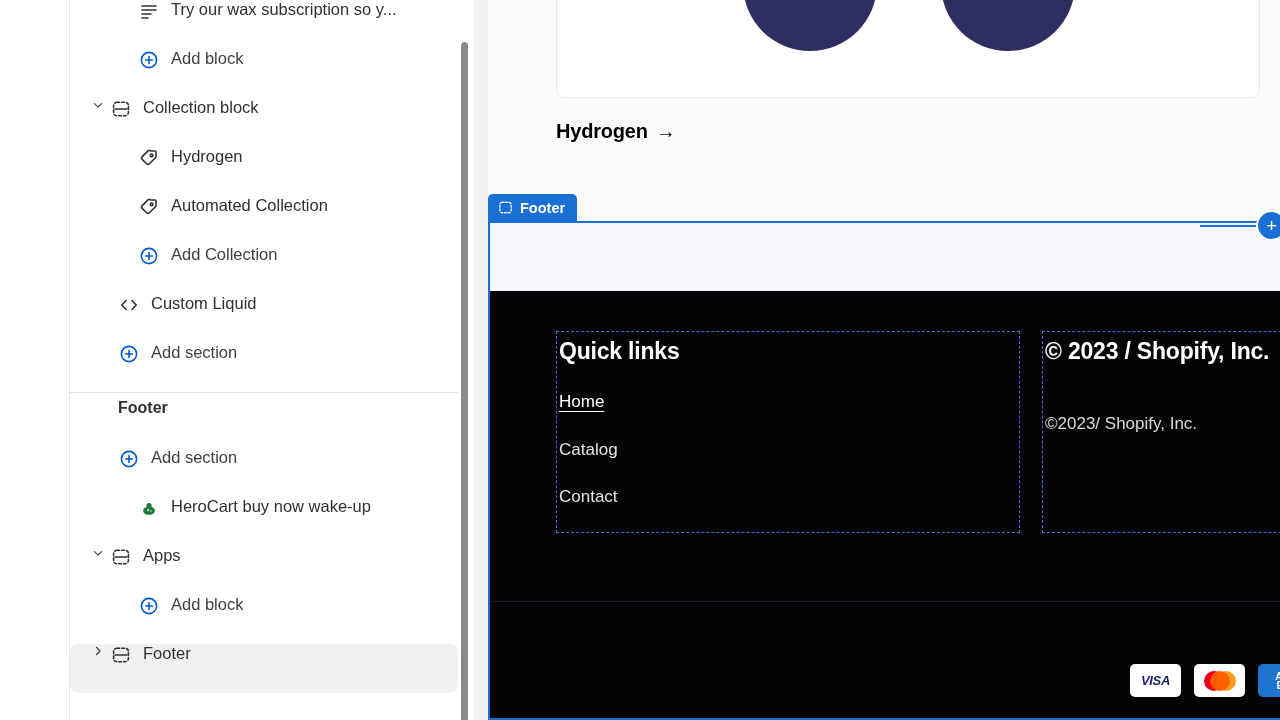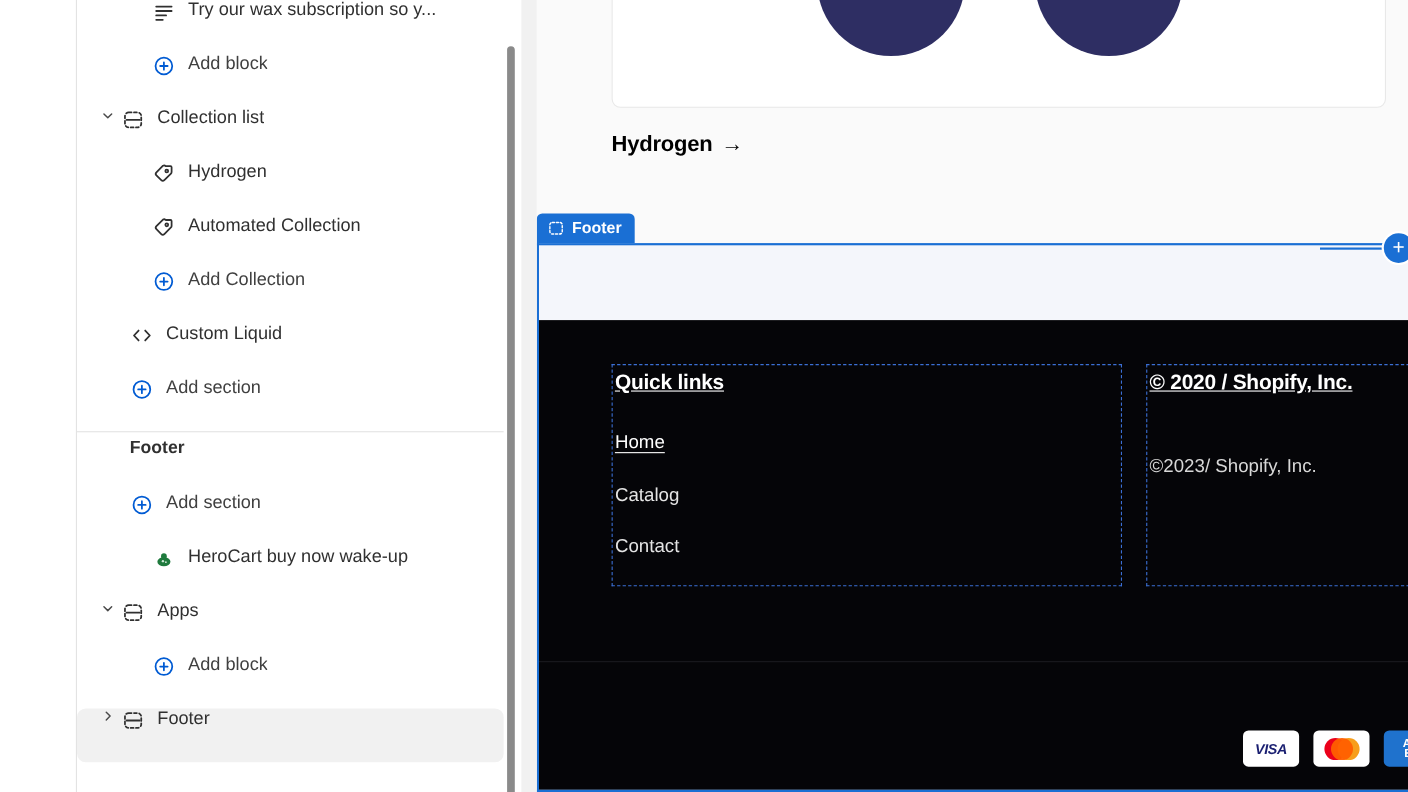--- a/index.html
+++ b/index.html
@@ -119,22 +119,22 @@
 
   
   .fblock {
     position: absolute; border: 1px dashed #3b6fd4;
   }
   .fblock.quick { left: 66px; top: 40px; width: 464px; height: 202px; }
   .fblock.copy  { left: 552px; top: 40px; width: 300px; height: 202px; }
 
   .f-h {
     position: absolute; left: 2px; top: 6px;
-    color: #ffffff; font-size: 19px; font-weight: bold;
-    white-space: nowrap; letter-spacing: -0.2px; text-decoration: underline;
+    color: #ffffff; font-size: 23px; font-weight: bold;
+    white-space: nowrap; letter-spacing: -0.2px;
   }
   .f-item {
     position: absolute; left: 2px;
     color: #e4e4e4; font-size: 17px; white-space: nowrap;
   }
   .f-item.active { color: #ffffff; text-decoration: underline; text-underline-offset: 4px; }
   .f-body {
     position: absolute; left: 2px; top: 82px;
     color: #d8d8d8; font-size: 17px; white-space: nowrap;
   }
@@ -204,21 +204,21 @@
             <svg width="14" height="14" viewBox="0 0 20 20" fill="none" stroke="#4a4a4a" stroke-width="1.9" stroke-linecap="round" stroke-linejoin="round">
               <path d="M5 8l5 5 5-5"></path>
             </svg>
           </span>
           <span class="ic">
             <svg width="20" height="20" viewBox="0 0 20 20" fill="none" stroke="#303030" stroke-width="1.6" stroke-linecap="round" stroke-linejoin="round">
               <rect x="2.6" y="3.2" width="14.8" height="13.6" rx="3.4" stroke-dasharray="2.6 2.2"></rect>
               <path d="M4 10h12" stroke-dasharray="0"></path>
             </svg>
           </span>
-          <span class="lbl">Collection list</span>
+          <span class="lbl">Collection block</span>
         </div>
         <div class="srow ind2">
           <span class="ic">
             <svg width="20" height="20" viewBox="0 0 20 20" fill="none" stroke="#303030" stroke-width="1.6" stroke-linecap="round" stroke-linejoin="round">
               <path d="M11.6 3H16a1 1 0 0 1 1 1v4.4a2 2 0 0 1-.6 1.4l-6 6a2 2 0 0 1-2.8 0l-4.4-4.4a2 2 0 0 1 0-2.8l6-6A2 2 0 0 1 11.6 3z"></path>
               <circle cx="12.6" cy="7.4" r="1.3"></circle>
             </svg>
           </span>
           <span class="lbl">Hydrogen</span>
         </div>
@@ -357,21 +357,21 @@
       <div class="foot-divider"></div>
 
       <div class="fblock quick">
         <div class="f-h">Quick links</div>
         <div class="f-item active" style="top:60px">Home</div>
         <div class="f-item" style="top:108px">Catalog</div>
         <div class="f-item" style="top:155px">Contact</div>
       </div>
 
       <div class="fblock copy">
-        <div class="f-h">© 2020 / Shopify, Inc.</div>
+        <div class="f-h">© 2023 / Shopify, Inc.</div>
         <div class="f-body">©2023/ Shopify, Inc.</div>
       </div>
 
       <div class="pay-row">
         <div class="pay visa">
           <span>VISA</span>
         </div>
         <div class="pay">
           <div class="mc-wrap">
             <div class="mc-c mc-l"></div>

